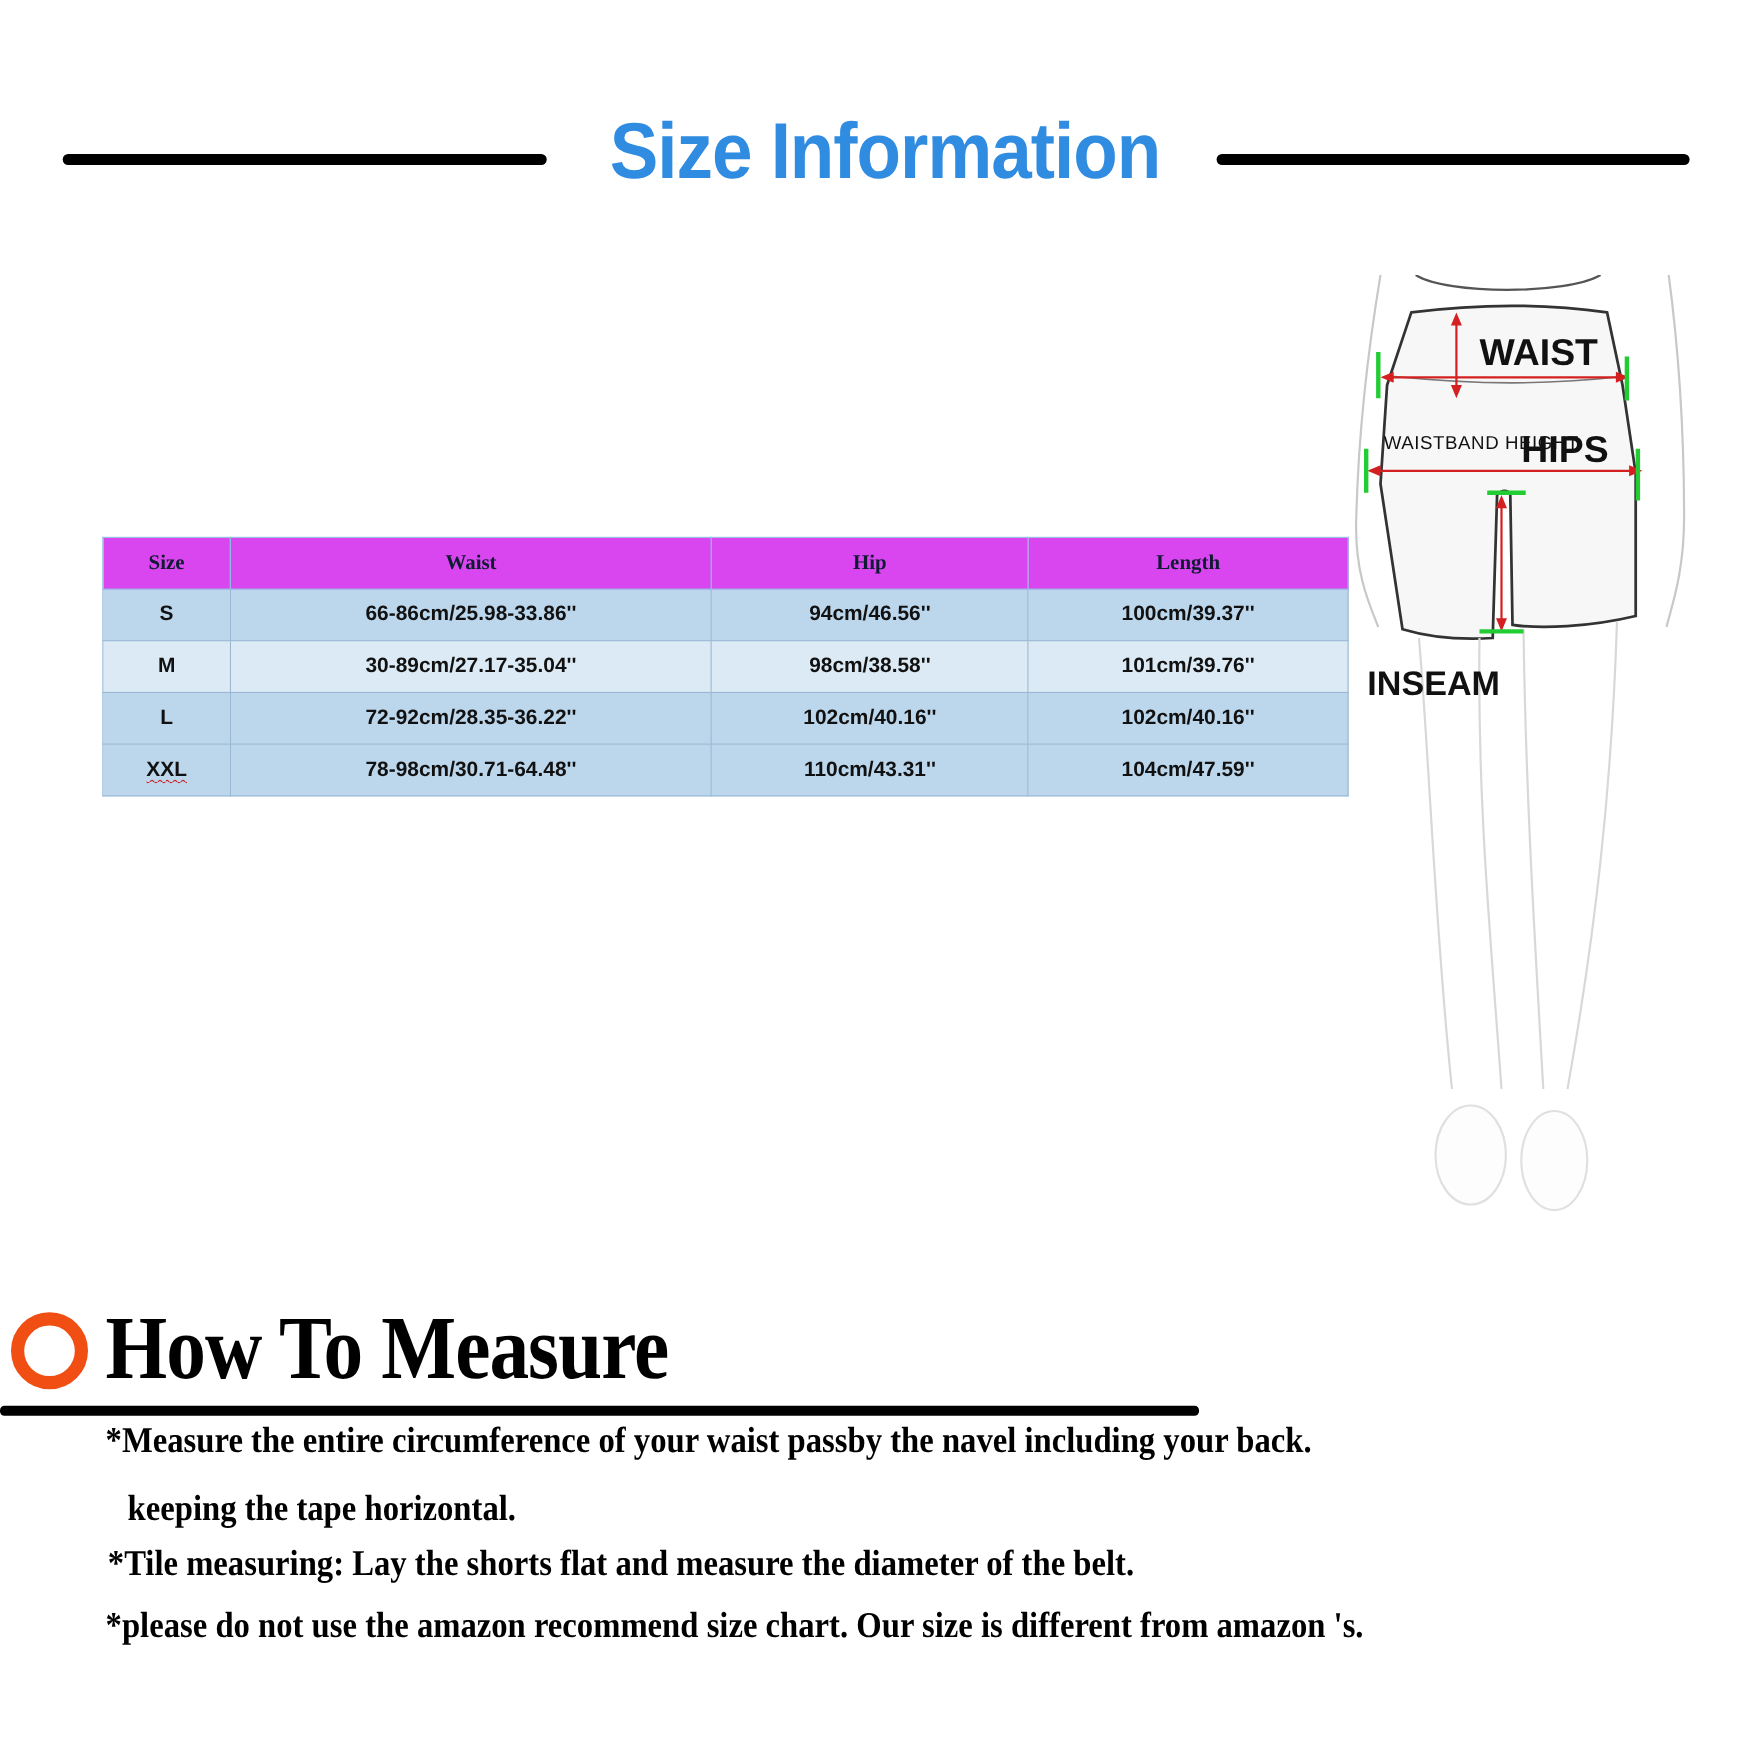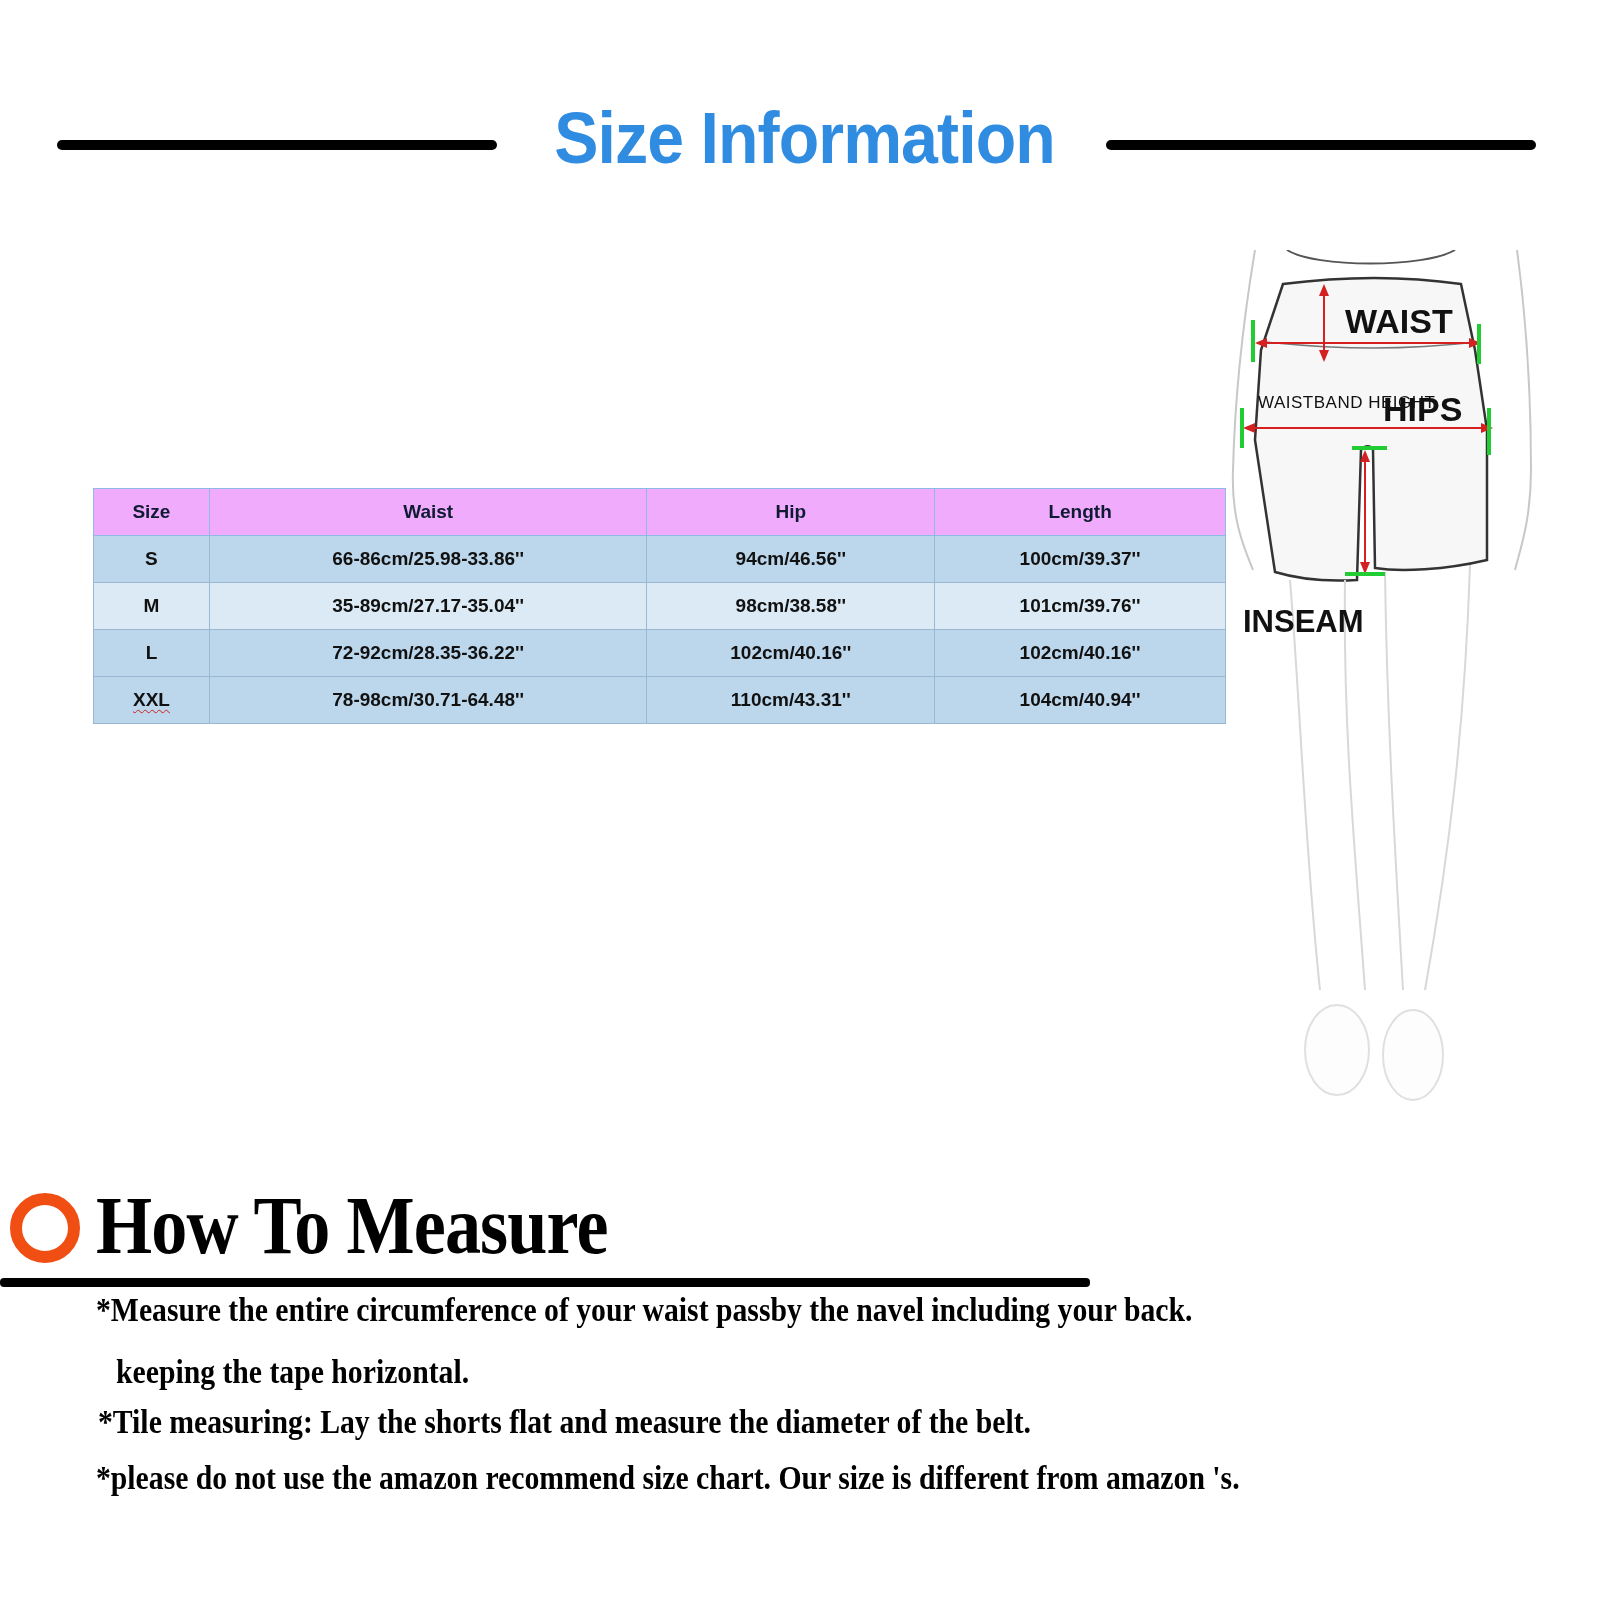--- a/index.html
+++ b/index.html
@@ -11,21 +11,21 @@
   .title-line.left { left: 57px; width: 440px; }
   .title-line.right { left: 1106px; width: 430px; }
   .title-text { position: absolute; left: 512px; top: 0; width: 585px; text-align: center; color: #2f8ce0;
     font-family: "Liberation Sans", sans-serif; font-weight: bold; font-size: 72px; letter-spacing: -1px;
     transform: scaleX(0.92); transform-origin: center; line-height: 100px; }
 
   
   .size-table { position: absolute; left: 93px; top: 488px; width: 1133px; border-collapse: collapse;
     font-family: "Liberation Sans", sans-serif; font-weight: bold; font-size: 19px; color: #111; }
   .size-table th, .size-table td { text-align: center; height: 46px; padding: 0; border: 1px solid #9ab8d4; }
-  .size-table th { background: #f0abfc; color: #0e1b33; font-size: 19px; border-color: #8fbbe3; }
+  .size-table th { background: #d946ef; color: #0e1b33; font-size: 19px; border-color: #8fbbe3; font-family: Liberation Serif, serif; }
   .size-table tr.odd td { background: #bcd6ec; }
   .size-table tr.even td { background: #dbeaf4; }
   .size-table col.c0 { width: 116px; }
   .size-table col.c1 { width: 438px; }
   .size-table col.c2 { width: 288px; }
   .size-table col.c3 { width: 291px; }
   .wavy { text-decoration: underline wavy #cc2222; text-decoration-thickness: 1px; text-underline-offset: 3px; text-align: center; }
 
   
   .figure { position: absolute; left: 1225px; top: 250px; width: 340px; height: 880px; }
@@ -70,35 +70,35 @@
   </thead>
   <tbody>
     <tr class="odd">
       <td>S</td>
       <td>66-86cm/25.98-33.86''</td>
       <td>94cm/46.56''</td>
       <td>100cm/39.37''</td>
     </tr>
     <tr class="even">
       <td>M</td>
-      <td>35-89cm/27.17-35.04''</td>
+      <td>30-89cm/27.17-35.04''</td>
       <td>98cm/38.58''</td>
       <td>101cm/39.76''</td>
     </tr>
     <tr class="odd">
       <td>L</td>
       <td>72-92cm/28.35-36.22''</td>
       <td>102cm/40.16''</td>
       <td>102cm/40.16''</td>
     </tr>
     <tr class="odd">
       <td><span class="wavy">XXL</span></td>
       <td>78-98cm/30.71-64.48''</td>
       <td>110cm/43.31''</td>
-      <td>104cm/40.94''</td>
+      <td>104cm/47.59''</td>
     </tr>
   </tbody>
 </table>
 
 <div class="figure">
   <svg width="340" height="880" viewBox="0 0 340 880" style="position:absolute;left:0;top:0;">
 
     <path d="M30 0 C20 60 10 140 8 220 C6 270 20 300 28 320" fill="none" stroke="#c8c8c8" stroke-width="2"></path>
     <path d="M292 0 C300 60 306 140 306 220 C306 270 295 300 290 320" fill="none" stroke="#c8c8c8" stroke-width="2"></path>
 

